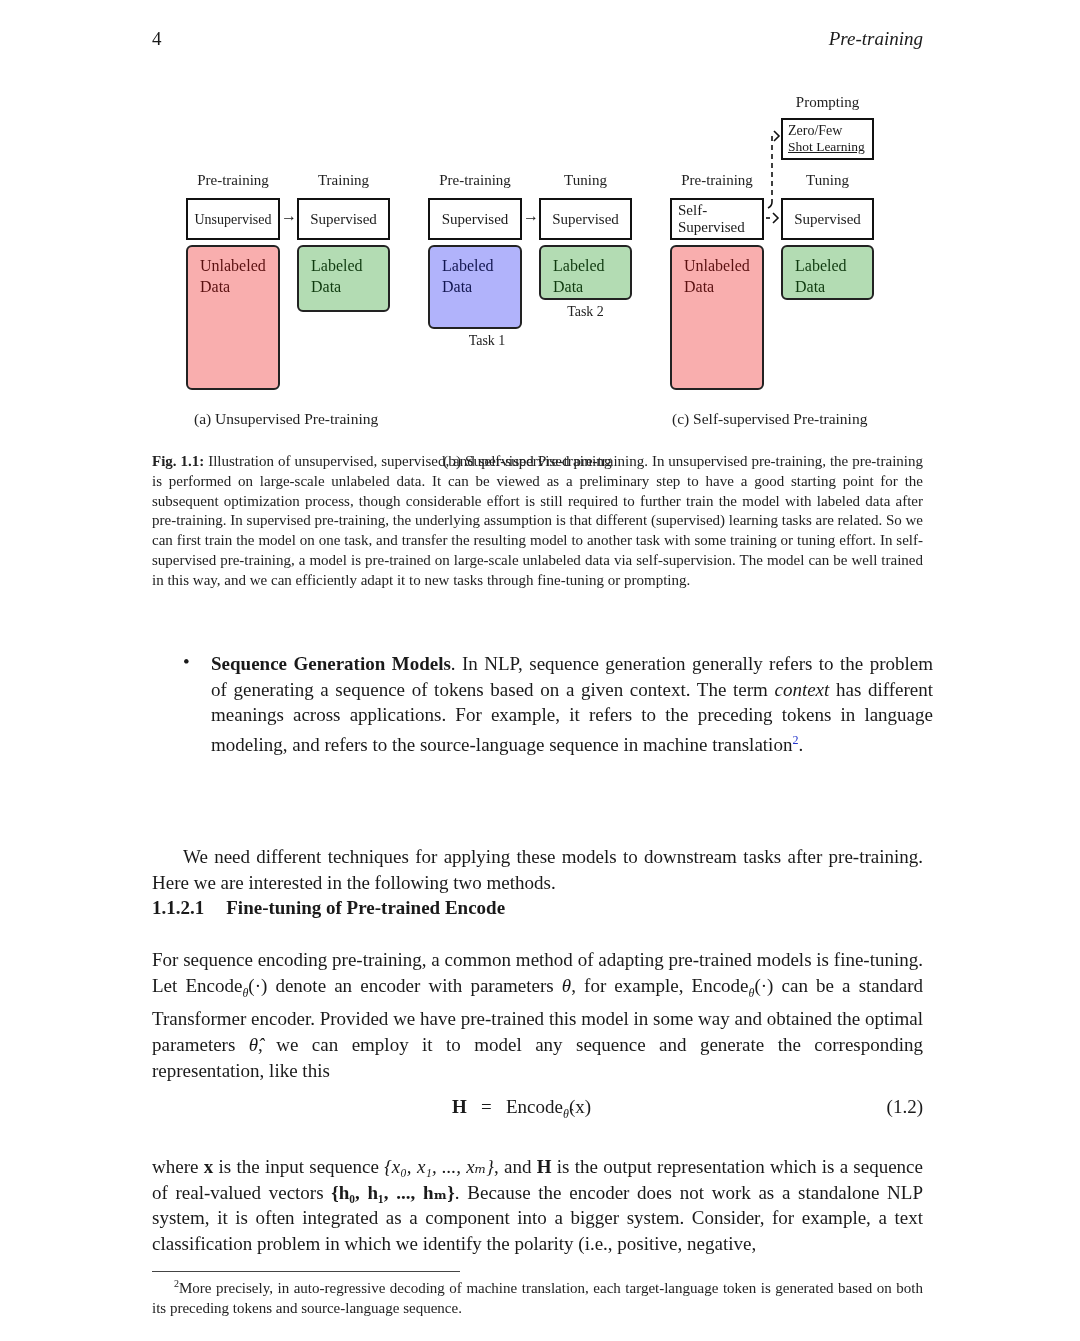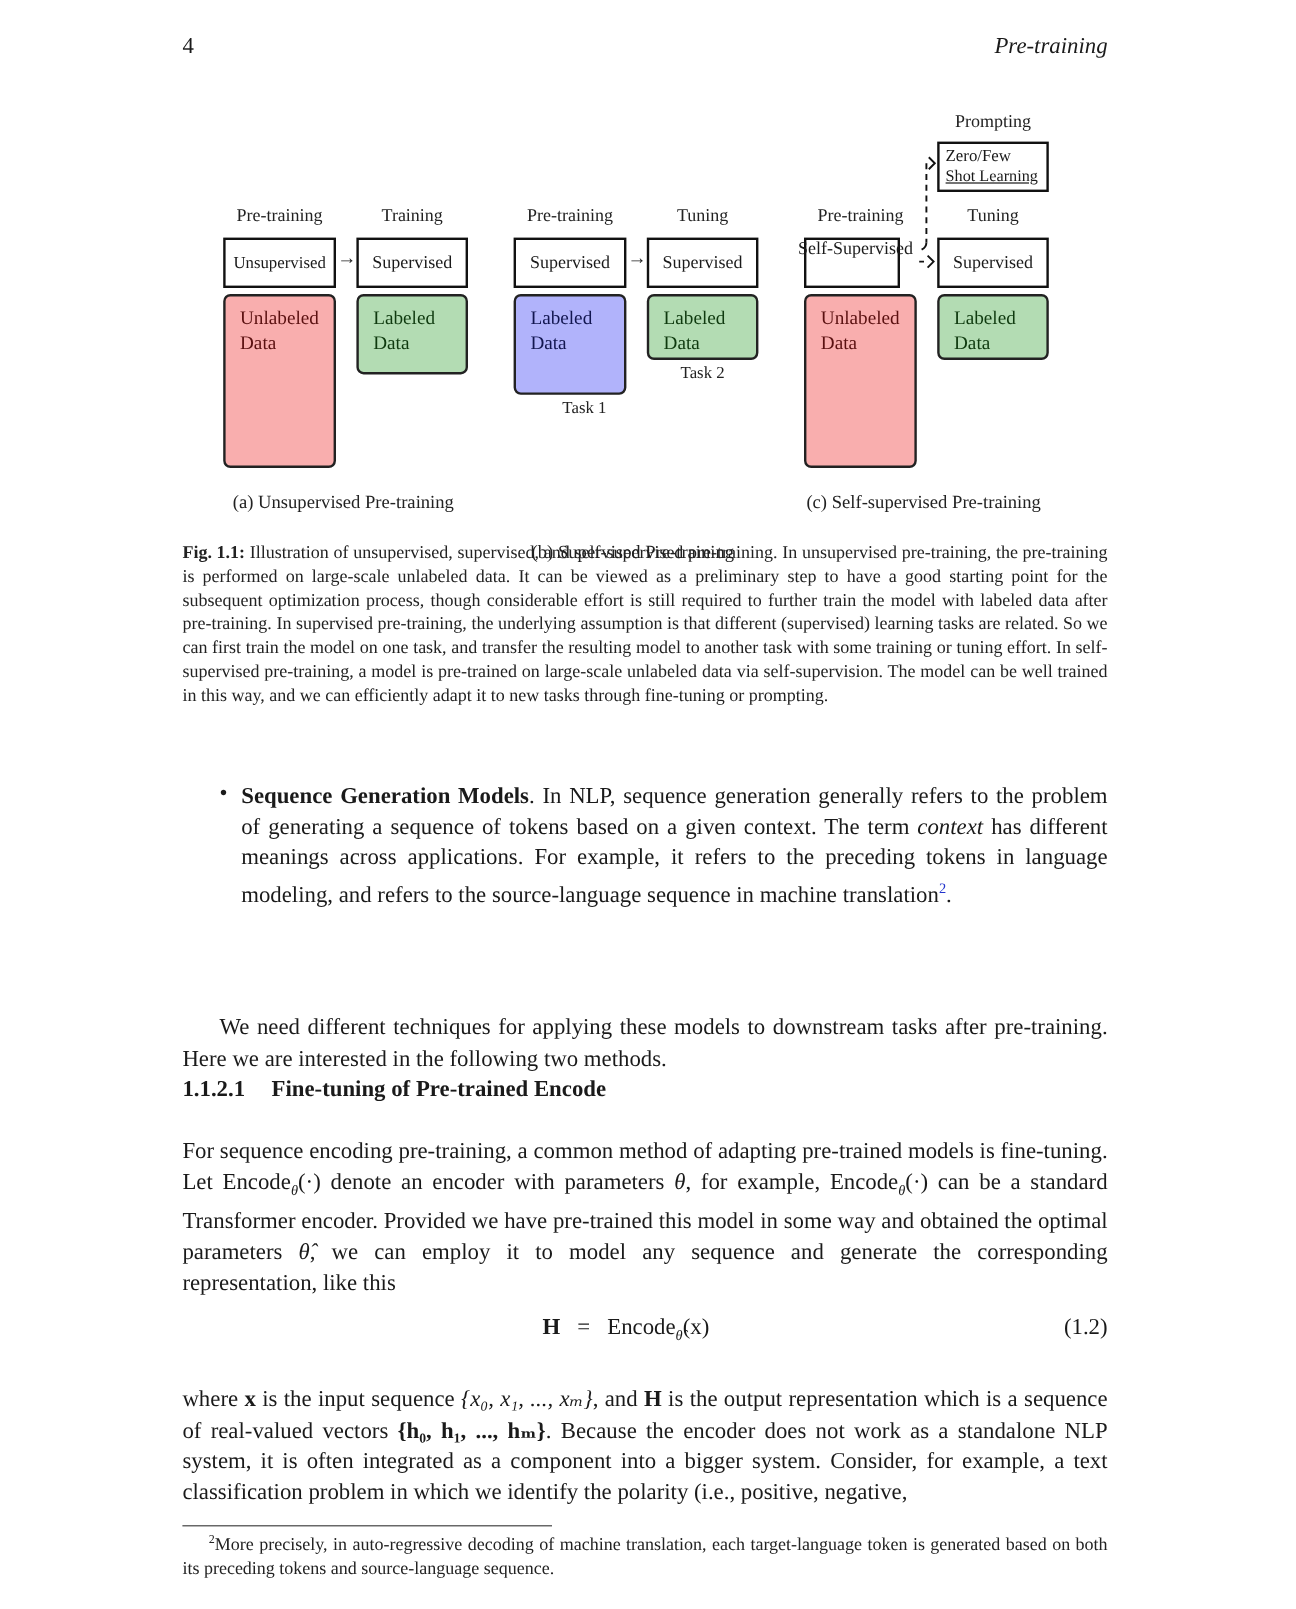--- a/index.html
+++ b/index.html
@@ -19,21 +19,21 @@
   .green { background: #b3dcb3; color: #0f3a0f; }
   .blue { background: #b1b3fb; color: #121650; }
   .arrow { font-size: 16px; }
   .subcap { font-size: 15.5px; white-space: nowrap; color: #222; }
 
   .caption { left: 152px; top: 452px; width: 771px; font-size: 15px; line-height: 19.8px; text-align: justify; color: #222; }
   .caption b { font-weight: bold; }
 
   .body-text { font-size: 19px; line-height: 25.7px; text-align: justify; color: #1a1a1a; }
   .bullet { left: 183px; top: 651px; font-size: 19px; }
-  .bullet-text { left: 201px; top: 651px; width: 722px; }
+  .bullet-text { left: 211px; top: 651px; width: 722px; }
   .para1 { left: 152px; top: 801px; width: 771px; text-indent: 31px; margin-top: 43px; }
   .section { left: 152px; top: 897px; font-size: 19px; font-weight: bold; }
   .section .num { margin-right: 22px; }
   .para2 { left: 152px; top: 947px; width: 771px; }
   .eq { left: 152px; top: 1096px; width: 771px; font-size: 19px; }
   .eq-center { position: absolute; left: 300px; text-align: right; }
   .eq-num { position: absolute; right: 0; }
   .para3 { left: 152px; top: 1154px; width: 771px; }
   .fn-rule { left: 152px; top: 1271px; width: 308px; height: 1px; background: #444; }
   .footnote { left: 152px; top: 1274px; width: 771px; font-size: 15px; line-height: 20px; text-align: justify; color: #222; text-indent: 22px; }
@@ -91,21 +91,21 @@
       <span>Zero/Few</span>
       <span style="font-size:13.5px;text-decoration:underline;">Shot Learning</span>
     </div>
     <svg class="abs" style="left:760px;top:120px;" width="24" height="100">
       <path d="M12 16 L12 82" stroke="#111" stroke-width="1.6" stroke-dasharray="5,4" fill="none"></path>
       <path d="M12 82 Q12 86 8 88" stroke="#111" stroke-width="1.6" fill="none"></path>
       <path d="M14 11 L19 16 L14 21" stroke="#111" stroke-width="1.6" fill="none"></path>
     </svg>
     <div class="abs lbl" style="left:670px;top:172px;width:94px;">Pre-training</div>
     <div class="abs lbl" style="left:781px;top:172px;width:93px;">Tuning</div>
-    <div class="abs box" style="left:670px;top:198px;width:80px;height:42px;flex-direction:row;align-items:flex-start;padding-left:6px;">
+    <div class="abs box" style="left:670px;top:198px;width:94px;height:42px;flex-direction:column;align-items:flex-start;padding-left:6px;">
       <span>Self-</span>
       <span>Supervised</span>
     </div>
     <svg class="abs" style="left:765px;top:211px;" width="16" height="14">
       <path d="M1 7 L5 7" stroke="#111" stroke-width="1.6" fill="none"></path>
       <path d="M8 2 L13 7 L8 12" stroke="#111" stroke-width="1.6" fill="none"></path>
     </svg>
     <div class="abs box" style="left:781px;top:198px;width:93px;height:42px;">Supervised</div>
     <div class="abs data red" style="left:670px;top:245px;width:94px;height:145px;">
       <div>Unlabeled</div>

